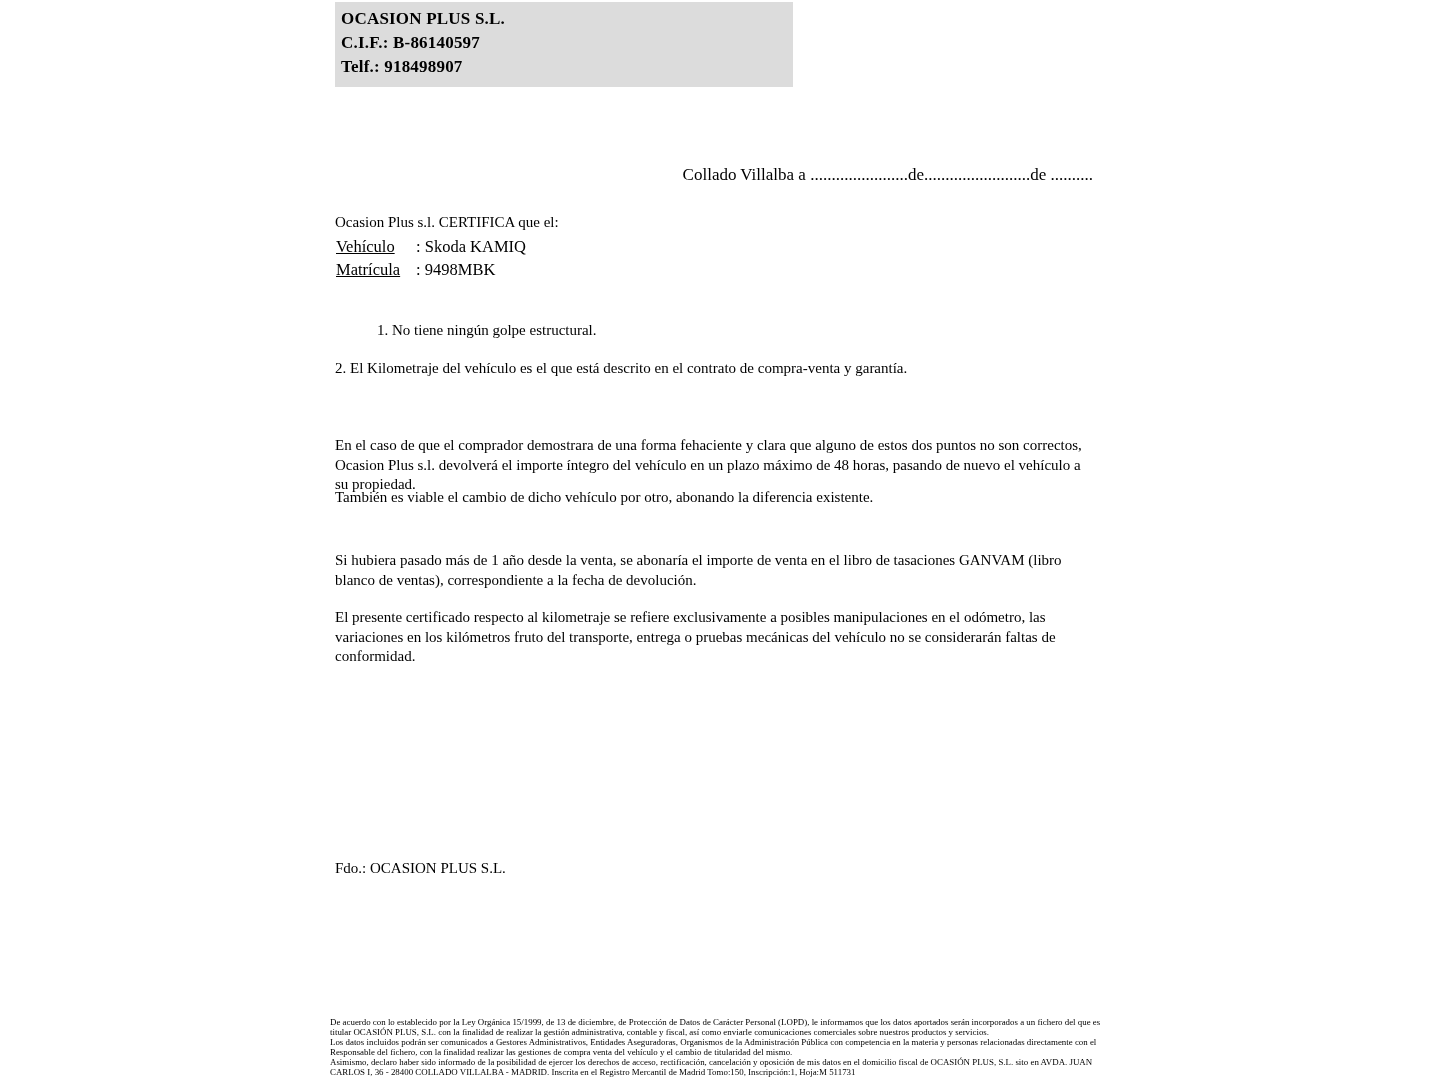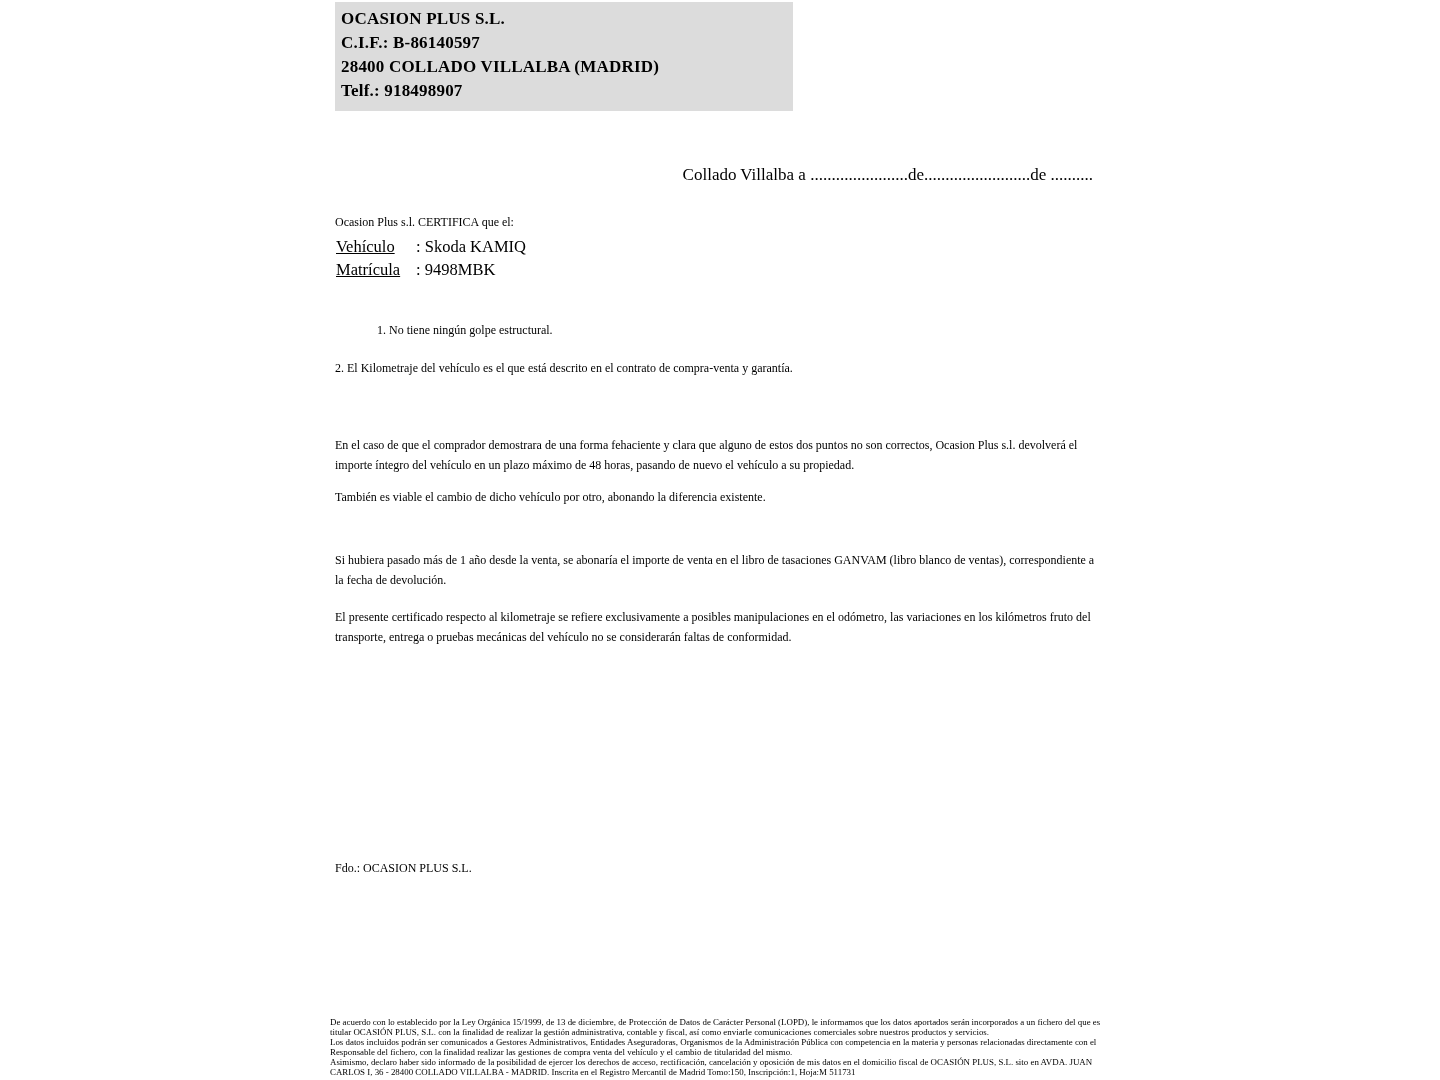--- a/index.html
+++ b/index.html
@@ -38,21 +38,21 @@
     top: 164px;
     width: 758px;
     text-align: right;
     font-size: 17px;
     line-height: 22px;
   }
   .body-text {
     position: absolute;
     left: 335px;
     width: 762px;
-    font-size: 12px;
+    font-size: 15px;
     line-height: 19.5px;
   }
   .certifica-intro { top: 213px; }
   .cert-row {
     position: absolute;
     left: 336px;
     display: flex;
     font-size: 16.5px;
     line-height: 20px;
   }
@@ -83,21 +83,20 @@
   }
 </style>
 </head>
 <body>
 
 <div class="page">
 
   <div class="header-box">
     <div>OCASION PLUS S.L.</div>
     <div>C.I.F.: B-86140597</div>
-    <div>28400 COLLADO VILLALBA (MADRID)</div>
     <div>Telf.: 918498907</div>
   </div>
 
   <div class="date-line">Collado Villalba a .......................de.........................de ..........</div>
 
   <div class="body-text certifica-intro">Ocasion Plus s.l. CERTIFICA que el:</div>
 
   <div class="cert-row vehicle-row">
     <span class="cert-label">Vehículo</span>
     <span class="cert-value">: Skoda KAMIQ</span>

